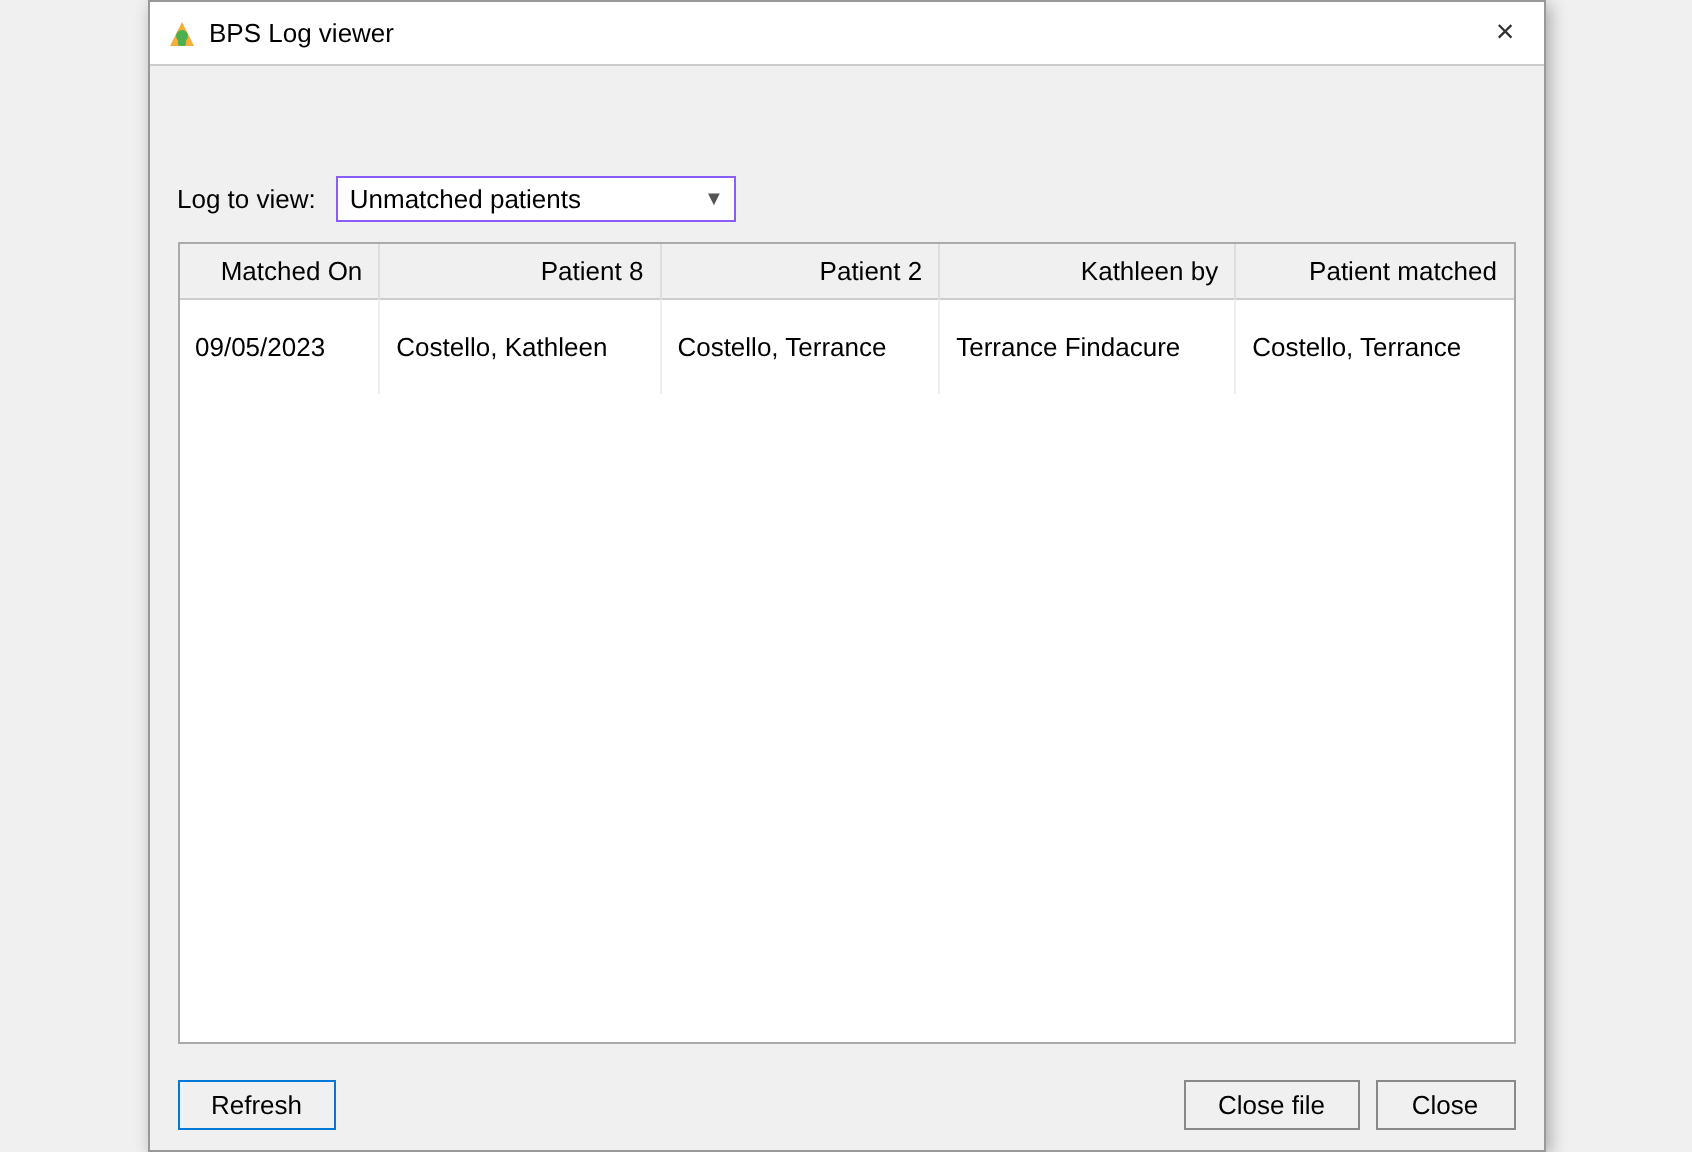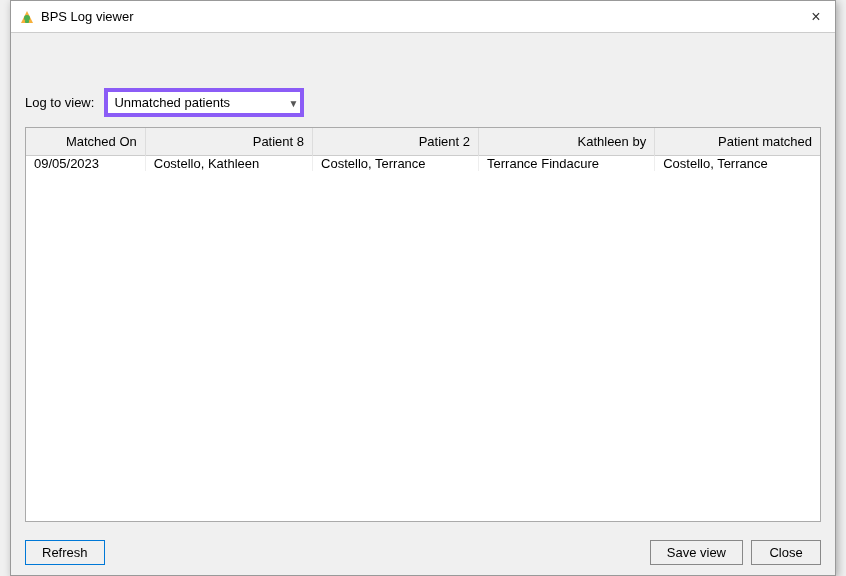--- a/index.html
+++ b/index.html
@@ -12,21 +12,21 @@
       font-family: "Segoe UI", Tahoma, Geneva, Verdana, sans-serif;
       font-size: 13px;
       background: #f0f0f0;
       display: flex;
       align-items: center;
       justify-content: center;
       min-height: 100vh;
     }
 
     .window {
-      width: 826px;
+      width: 699px;
       height: 576px;
       background: #f0f0f0;
       border: 1px solid #999;
       box-shadow: 2px 2px 8px rgba(0,0,0,0.3);
       display: flex;
       flex-direction: column;
     }
 
     .title-bar {
       background: #fff;
@@ -89,21 +89,21 @@
     }
 
     .dropdown-wrapper {
       position: relative;
     }
 
     .dropdown {
       appearance: none;
       -webkit-appearance: none;
       background: #fff;
-      border: 4px solid #8b5cf6;
+      border: 1px solid #8b5cf6;
       padding: 3px 24px 3px 6px;
       font-size: 13px;
       color: #000;
       cursor: pointer;
       min-width: 200px;
     }
 
     .dropdown-arrow {
       position: absolute;
       right: 6px;
@@ -138,21 +138,21 @@
       color: #000;
       background: #f0f0f0;
       border-right: 1px solid #ddd;
     }
 
     th:last-child {
       border-right: none;
     }
 
     td {
-      padding: 0 8px;
+      padding: 16px 8px;
       font-size: 13px;
       color: #000;
       border-right: 1px solid #eee;
       vertical-align: top;
     }
 
     td:last-child {
       border-right: none;
     }
 
@@ -235,17 +235,17 @@
               <td>Costello, Terrance</td>
             </tr>
           </tbody>
       </table>
     </div>
   </div>
 
   <div class="footer">
     <button class="btn btn-refresh">Refresh</button>
     <div class="footer-right">
-      <button class="btn">Save view</button>
+      <button class="btn">Close file</button>
       <button class="btn">Close</button>
     </div>
   </div>
 </div>
 
 </body></html>

